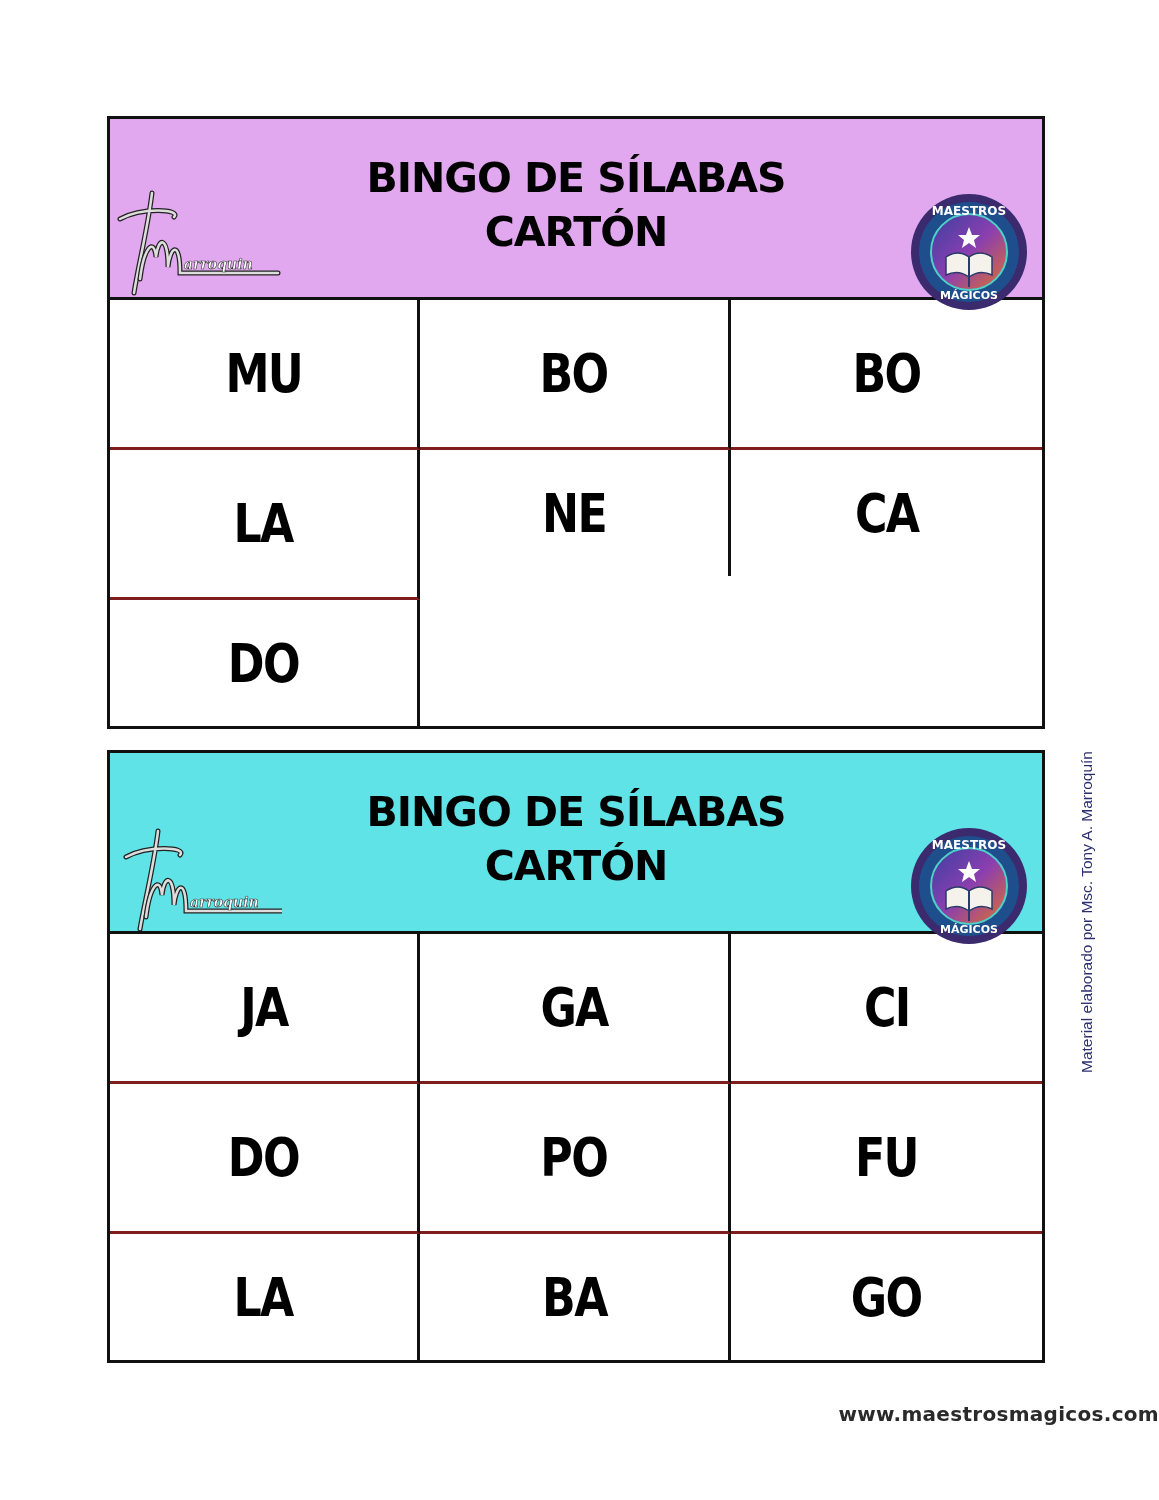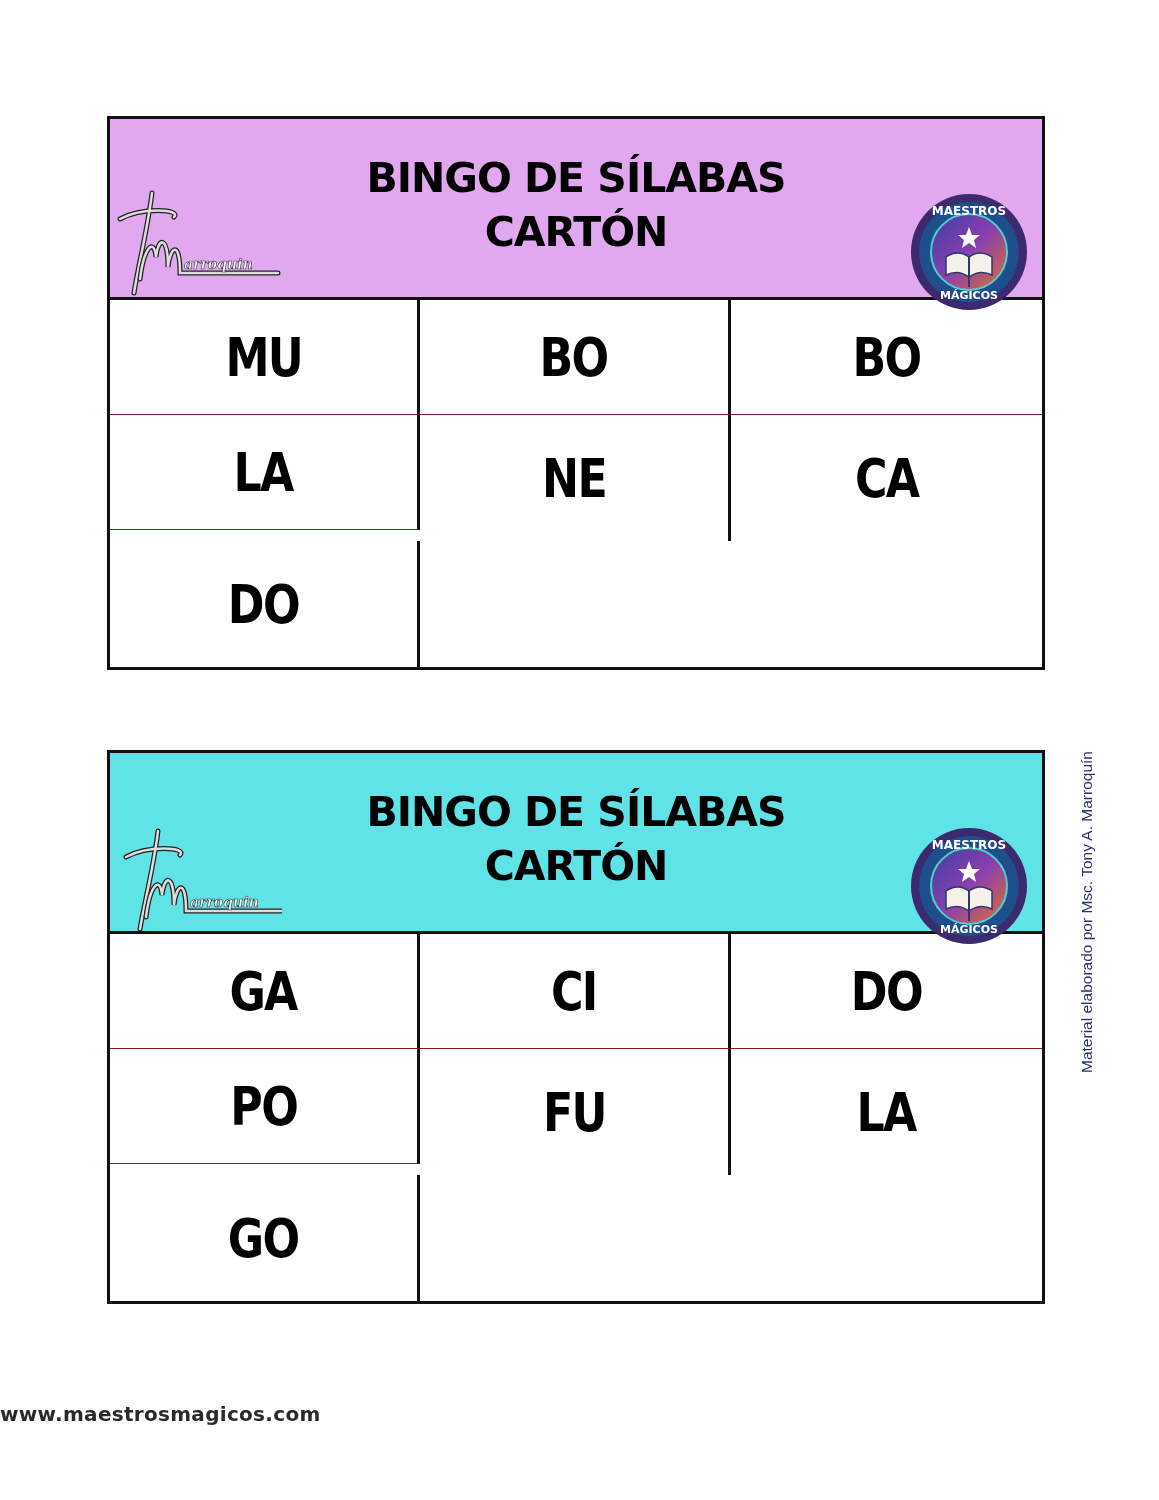--- a/index.html
+++ b/index.html
@@ -26,38 +26,38 @@
     }
     .title span { display: block; }
     .logo-tm {
       position: absolute; left: 2px; top: 68px; width: 170px; height: 110px;
     }
     .badge {
       position: absolute; right: 12px; top: 72px; width: 122px; height: 122px;
     }
     .grid { display: grid; grid-template-columns: 310px 311px 311px; }
     .cell {
-      height: 115px; display: flex; align-items: center; justify-content: center;
-      border-right: 3px solid #111; border-bottom: 1px solid #7f1d1d;
+      height: 150px; display: flex; align-items: center; justify-content: center;
+      border-right: 3px solid #111; border-bottom: 3px solid #7f1d1d;
       box-sizing: border-box;
       font-family: "DejaVu Sans", sans-serif; font-weight: bold;
       font-size: 54px; color: #000; letter-spacing: -2px;
       transform-origin: center;
     }
     .cell .txt { display: inline-block; transform: scaleX(0.82); }
     .cell:nth-child(3n) { border-right: none; }
     .cell:nth-last-child(-n+3) { border-bottom: none; height: 126px; }
     .side-note {
       position: absolute; left: 1087px; top: 912px;
       transform: translate(-50%, -50%) rotate(-90deg);
       white-space: nowrap; color: #2c2f6e;
       font-family: "Liberation Sans", sans-serif; font-size: 15.5px;
     }
     .footer {
-      position: absolute; left: 0; right: 0; top: 1402px; text-align: left;
+      position: absolute; left: 0; right: 0; top: 1402px; text-align: right;
       font-family: "DejaVu Sans", sans-serif; font-weight: bold;
       font-size: 20px; color: #2a2a2a; letter-spacing: 0.3px;
     }
   </style>
 </head>
 <body>
 
 <div class="card c1">
   <div class="header" style="background:#e1a8ef">
     <svg class="logo-tm" viewBox="0 0 170 110">
@@ -140,38 +140,44 @@
       <circle cx="61" cy="61" r="38" fill="url(#bg2)" stroke="#4fd0c8" stroke-width="2"></circle>
       <polygon points="61,36 64,44 72,44 66,49 68,57 61,52 54,57 56,49 50,44 58,44" fill="#fff"></polygon>
       <path d="M38 66 Q50 58 61 66 Q72 58 84 66 L84 84 Q72 78 61 86 Q50 78 38 84 Z" fill="#f4f2ea" stroke="#2a3a6a" stroke-width="1.5"></path>
       <line x1="61" y1="66" x2="61" y2="96" stroke="#2a3a6a" stroke-width="2"></line>
       <text x="61" y="24" text-anchor="middle" font-family="DejaVu Sans, sans-serif" font-weight="bold" font-size="12" fill="#fff">MAESTROS</text>
       <text x="61" y="108" text-anchor="middle" font-family="DejaVu Sans, sans-serif" font-weight="bold" font-size="11" fill="#fff">MÁGICOS</text>
     </svg>
   </div>
   <div class="grid">
     <div class="cell">
+        <span class="txt">JA</span>
+      </div>
+    <div class="cell">
         <span class="txt">GA</span>
       </div>
     <div class="cell">
         <span class="txt">CI</span>
       </div>
     <div class="cell">
         <span class="txt">DO</span>
       </div>
     <div class="cell">
         <span class="txt">PO</span>
       </div>
     <div class="cell">
         <span class="txt">FU</span>
       </div>
     <div class="cell">
         <span class="txt">LA</span>
       </div>
     <div class="cell">
+        <span class="txt">BA</span>
+      </div>
+    <div class="cell">
         <span class="txt">GO</span>
       </div>
   </div>
 </div>
 
 <div class="side-note">Material elaborado por Msc. Tony A. Marroquín</div>
 
 <div class="footer">www.maestrosmagicos.com</div>
 
 </body></html>

